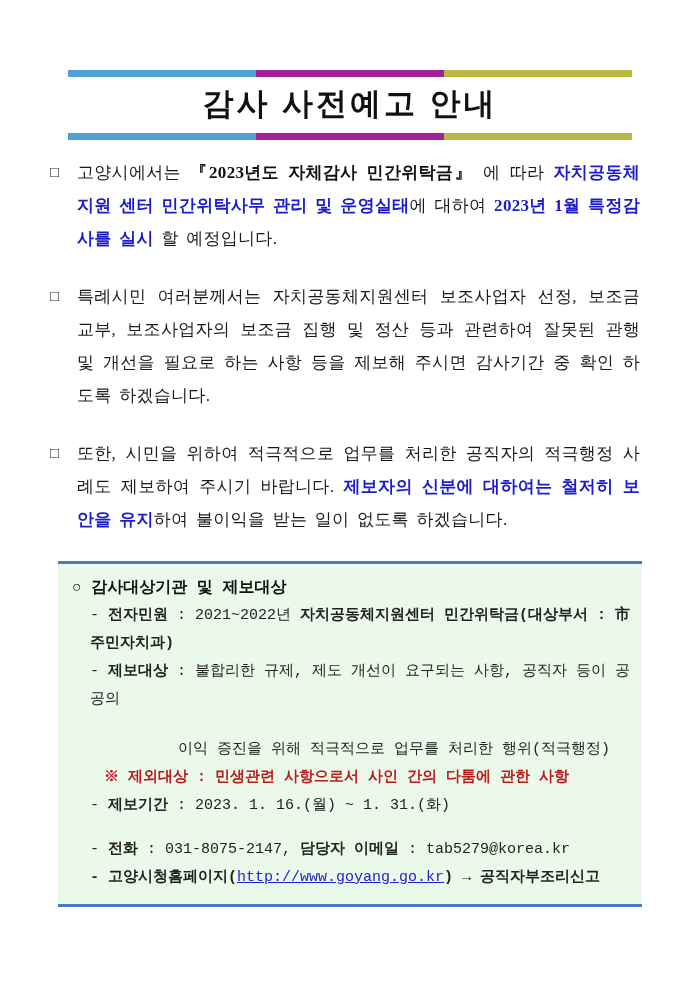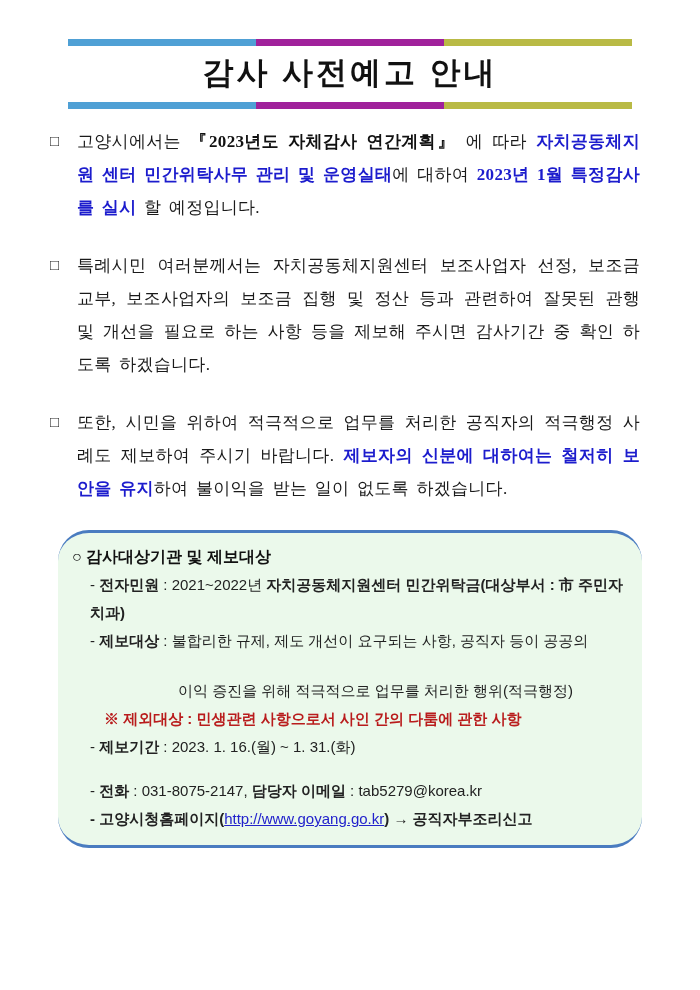--- a/index.html
+++ b/index.html
@@ -5,21 +5,21 @@
   html,body { margin:0; padding:0; background:#ffffff; }
   .page {
     position:relative;
     width:700px; height:990px;
     background:#ffffff;
     font-family:"Liberation Serif", serif;
     color:#1a1a1a;
     overflow:hidden;
   }
   
-  .hdr { padding-top:39px; margin:0 68px; }
+  .hdr { padding-top:70px; margin:0 68px; }
   .bar { display:flex; height:7px; }
   .bar .seg { flex:1 1 0; }
   .title {
     margin:0; padding:6px 0 8px;
     text-align:center;
     font-family:"Liberation Sans", sans-serif;
     font-size:31px; font-weight:bold; letter-spacing:3px;
     color:#111;
   }
   
@@ -46,22 +46,22 @@
     font-size:24px; font-weight:bold; letter-spacing:4px;
     color:#111;
   }
   
   .box {
     margin:0 58px;
     background:#ebf9eb;
     border-top:3px solid #4a7cc0;
     border-bottom:3px solid #4a7cc0;
     padding:10px 8px 12px 14px;
-    font-family:Liberation Sans, sans-serif;
-    font-size:15px; color:#222;border-radius:31px;
+    font-family:Liberation Mono, monospace;
+    font-size:15px; color:#222;
   }
   .ln { line-height:28px; }
   .ln.heading { font-weight:bold; font-size:16px; color:#111; }
   .pl-sub  { padding-left:18px; }
   .pl-cont { padding-left:106px;margin-top:22px; }
   .pl-note { padding-left:32px; }
   .lbl { font-weight:bold; }
   .blue-note { color:#b91c1c; font-weight:bold; }
   .gap { height:16px; }
   .link { color:#2222cc; text-decoration:underline; cursor:pointer; }
@@ -82,21 +82,21 @@
       <span class="seg" style="background: rgb(79, 160, 213);"></span>
       <span class="seg" style="background: rgb(160, 33, 155);"></span>
       <span class="seg" style="background: rgb(185, 186, 69);"></span>
     </div>
   </div>
 
   <div class="paras">
 
     <div class="para">
       <span class="bullet">□</span>
-      <p class="ptext"><span>고양시에서는 </span><span class="b-black">『2023년도 자체감사 연간계획』</span><span> 에 따라 </span><span class="b-blue">자치공동체지원 센터 민간위탁사무 관리 및 운영실태</span><span>에 대하여 </span><span class="b-blue">2023년 1월 특정감사를 실시</span><span> 할 예정입니다.</span></p>
+      <p class="ptext"><span>고양시에서는 </span><span class="b-black">『2023년도 자체감사 민간위탁금』</span><span> 에 따라 </span><span class="b-blue">자치공동체지원 센터 민간위탁사무 관리 및 운영실태</span><span>에 대하여 </span><span class="b-blue">2023년 1월 특정감사를 실시</span><span> 할 예정입니다.</span></p>
     </div>
 
     <div class="para">
       <span class="bullet">□</span>
       <p class="ptext"><span>특례시민 여러분께서는 자치공동체지원센터 보조사업자 선정, 보조금 교부, 보조사업자의 보조금 집행 및 정산 등과 관련하여 잘못된 관행 및 개선을 필요로 하는 사항 등을 제보해 주시면 감사기간 중 확인 하도록 하겠습니다.</span></p>
     </div>
 
     <div class="para">
       <span class="bullet">□</span>
       <p class="ptext"><span>또한, 시민을 위하여 적극적으로 업무를 처리한 공직자의 적극행정 사례도 제보하여 주시기 바랍니다. </span><span class="b-blue">제보자의 신분에 대하여는 철저히 보안을 유지</span><span>하여 불이익을 받는 일이 없도록 하겠습니다.</span></p>

